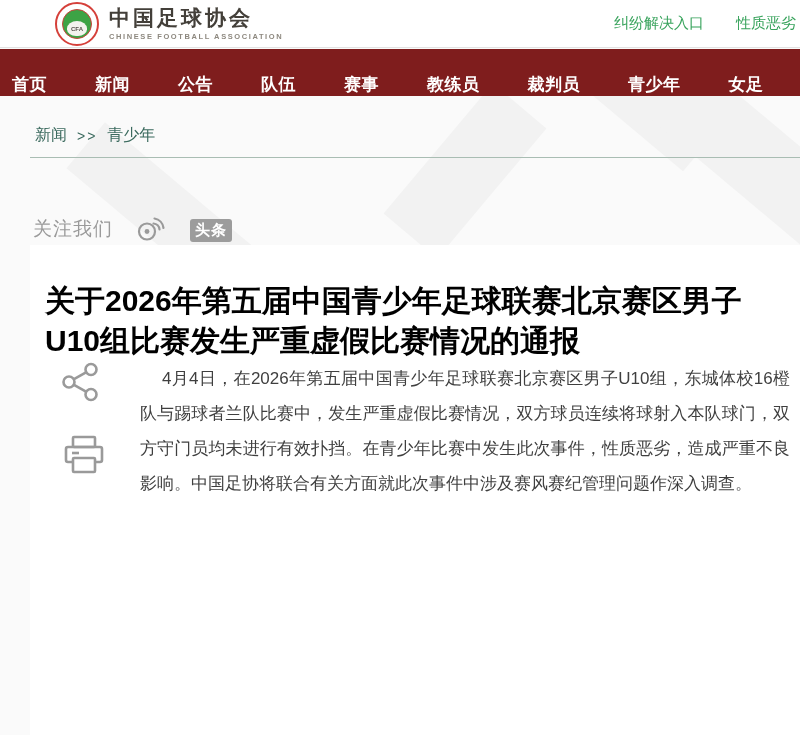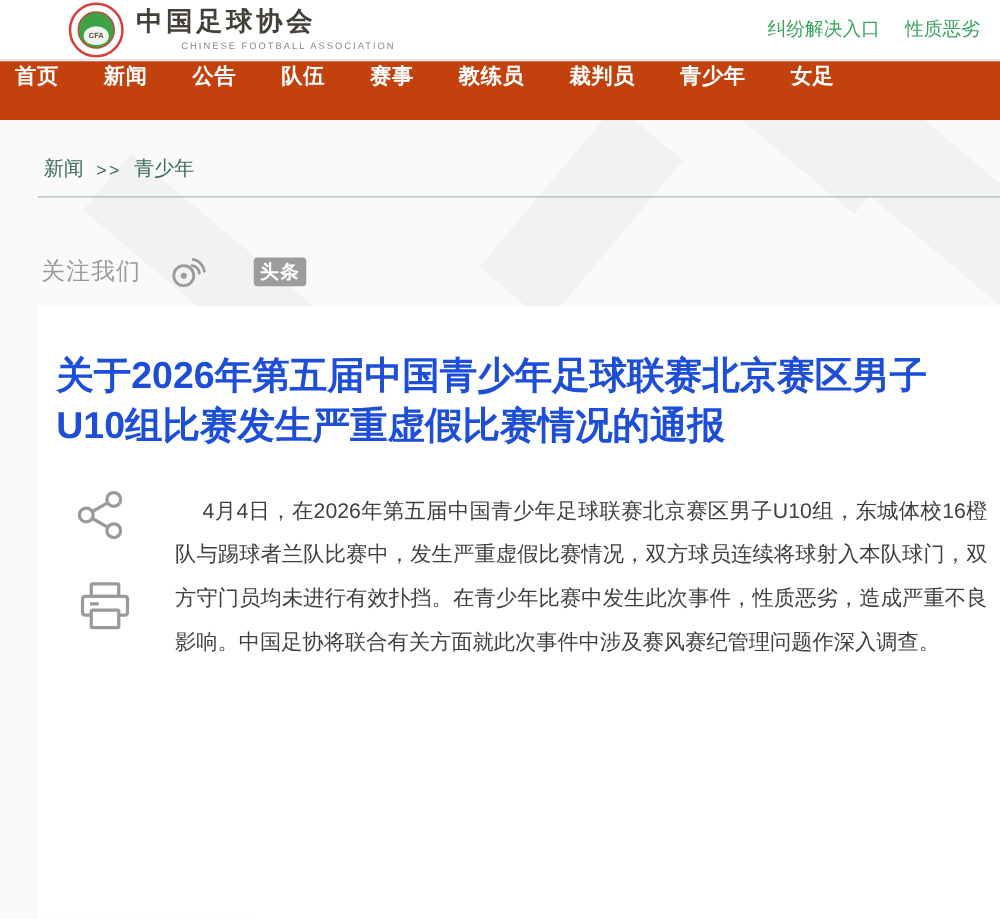--- a/index.html
+++ b/index.html
@@ -39,34 +39,33 @@
     display: flex; align-items: center; justify-content: center;
     font-size: 6px; font-weight: bold; color: #55504a; letter-spacing: 0;
   }
   .logotype { margin-left: 10px; display: flex; flex-direction: column; }
   .logotype .cn {
     font-size: 21px; font-weight: bold; color: #433f39; letter-spacing: 3px;
     line-height: 22px;
   }
   .logotype .en {
     font-size: 7.5px; color: #8d887f; letter-spacing: 1.6px; margin-top: 3px;
-    font-weight: normal;
-    margin-left: 36px;
-  }
-  .header-links { margin-left: auto; margin-right: 16px; display: flex; gap: 20px; }
+    font-weight: bold;
+  }
+  .header-links { margin-left: auto; margin-right: 4px; display: flex; gap: 32px; }
   .header-link {
     font-size: 15px; color: #38a35c; text-decoration: none; cursor: pointer;
     white-space: nowrap;
   }
 
   
   .nav {
     position: absolute; left: 0; top: 49px; width: 800px; height: 47px;
-    background: #c2410c; z-index: 5;
-    display: flex; align-items: flex-start; gap: 36px;
+    background: #7f1d1d; z-index: 5;
+    display: flex; align-items: flex-end; gap: 48px;
     padding-left: 12px; overflow: hidden; white-space: nowrap;
   }
   .nav-item {
     color: #ffffff; font-size: 17px; font-weight: bold; cursor: pointer;
     flex: 0 0 auto; letter-spacing: 0.5px;
   }
 
   
   .pattern {
     position: absolute; left: 0; top: 96px; width: 800px; height: 150px;
@@ -88,49 +87,49 @@
   }
   .crumb-link { cursor: pointer; }
   .crumb-sep { font-size: 14px; letter-spacing: 2px; }
   .crumb-line {
     margin: 11px 0 0 30px; width: 770px; height: 0;
     border-bottom: 1px solid #a9bdb3;
   }
 
   
   .follow-row {
-    position: absolute; left: 33px; top: 203px; z-index: 2;
-    display: flex; align-items: center;
+    position: absolute; left: 33px; top: 214px; z-index: 2;
+    display: flex; align-items: flex-end;
   }
   .follow-label { font-size: 19px; color: #9a9a9a; letter-spacing: 1px; }
   .weibo { margin-left: 22px; cursor: pointer; display: flex; }
   .toutiao {
-    margin-left: 38px; cursor: pointer;
+    margin-left: 25px; cursor: pointer;
     background: #9c9c9c; color: #ffffff; font-weight: bold;
     font-size: 15px; padding: 2px 5px; border-radius: 3px; letter-spacing: 1px;
   }
 
   
   .gutter {
     position: absolute; left: 0; top: 96px; width: 30px; height: 632px;
     background: #fafafa; z-index: 3;
   }
 
   
   .card {
     position: absolute; left: 30px; top: 245px; width: 770px; height: 490px;
     background: #ffffff; z-index: 2;
   }
   .article-title {
     margin: 36px 20px 0 15px; width: 720px;
-    font-size: 30px; line-height: 40px; font-weight: bold; color: #1d4ed8;
+    font-size: 30px; line-height: 40px; font-weight: bold; color: #000000;
   }
   .article-date { margin: 13px 0 0 16px; font-size: 13px; color: #9b9b9b; }
 
-  .content-row { display: flex; margin-top: 30px; }
+  .content-row { display: flex; }
   .tools-col {
     width: 110px; flex: 0 0 auto; padding-left: 30px;
     display: flex; flex-direction: column; gap: 28px; color: #9a9a9a;
   }
   .tool-btn { cursor: pointer; width: 48px; }
   .body-col { width: 650px; font-size: 17px; line-height: 35px; color: #3f3f3f; }
   .body-col p { text-indent: 22px; margin-bottom: 18px; text-align: justify; }
 
   svg { display: block; }
 </style>

